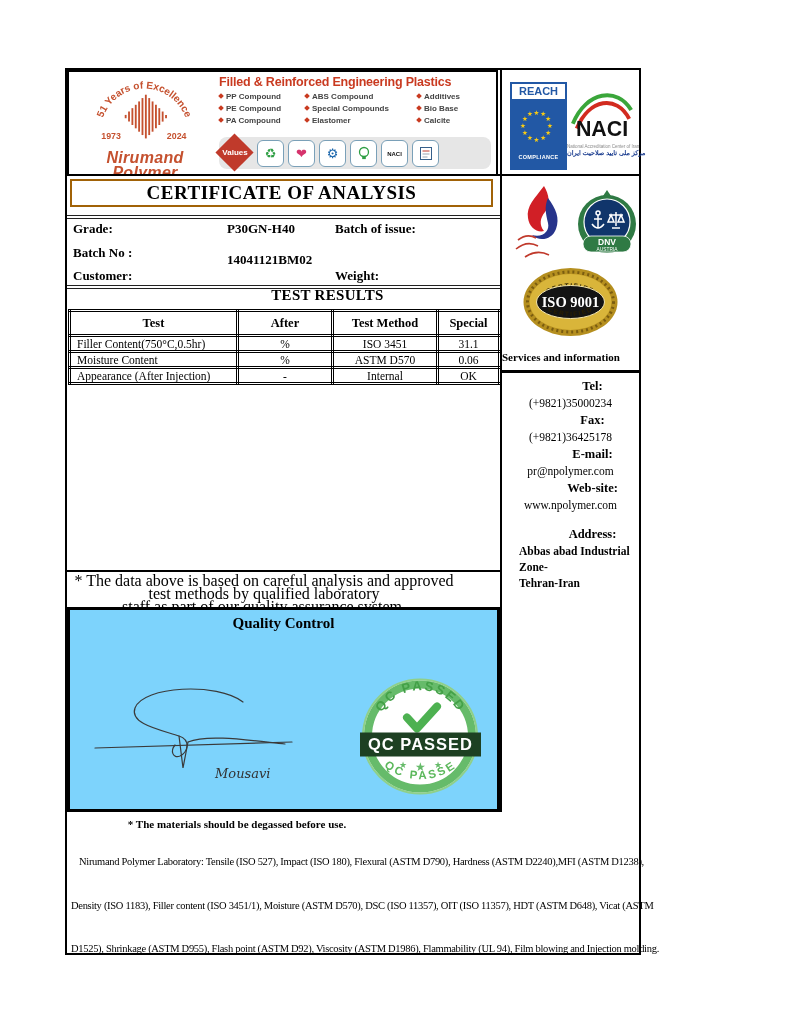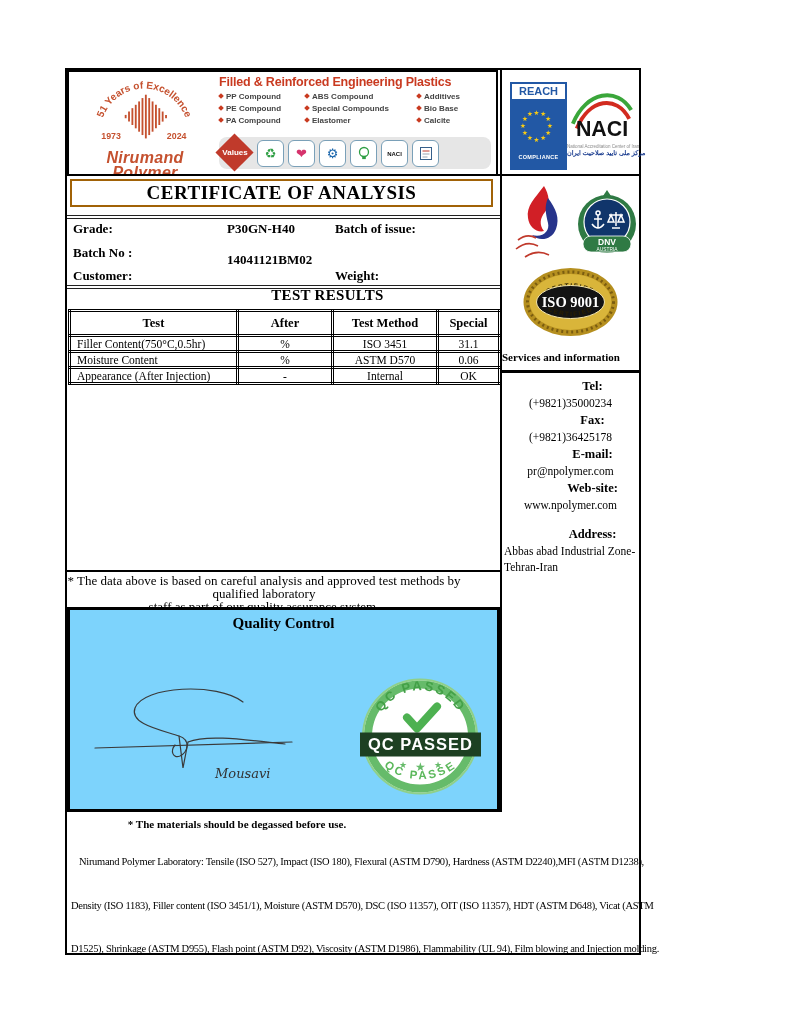--- a/index.html
+++ b/index.html
@@ -45,30 +45,30 @@
   
   .info-line{position:absolute;white-space:nowrap;font-size:13px;font-weight:bold;}
 
   .tr-title{left:0;top:217px;width:433px;text-align:center;font-weight:bold;font-size:15px;letter-spacing:.3px;padding-left:44px;}
   table.results{position:absolute;left:1px;top:239px;border-collapse:collapse;table-layout:fixed;width:430px;}
   table.results th,table.results td{border:3px double #000;padding:0 3px;overflow:hidden;white-space:nowrap;}
   table.results th{font-size:12.5px;height:22px;}
   table.results td{font-size:11.5px;height:13px;text-align:center;}
   table.results td.c0{text-align:left;padding-left:6px;}
 
-  .footnote{left:0;top:504px;width:394px;text-align:center;font-size:13px;line-height:13px;}
+  .footnote{left:0;top:504px;width:394px;text-align:center;font-size:16px;line-height:13px;}
 
   .qc-box{left:0;top:537px;width:427px;height:199px;border:3px solid #000;background:#7dd3fc;}
   .qc-title{position:absolute;left:0;top:5px;width:100%;text-align:center;font-weight:bold;font-size:15px;}
 
   
   .svc{left:435px;top:281px;width:123px;text-align:left;font-weight:bold;font-size:11px;}
   .contact{left:435px;top:308px;width:137px;text-align:center;font-size:11.5px;line-height:17px;}
   .contact .lbl{font-weight:bold;font-size:12.5px;padding-left:44px;}
-  .addr{text-align:left;padding-left:2px;line-height:16px;}
+  .addr{text-align:left;padding-left:17px;line-height:16px;font-weight:bold;}
 
   
   .degas{left:20px;top:748px;width:300px;text-align:center;font-weight:bold;font-size:11px;}
   .lab{white-space:nowrap;font-size:10.5px;letter-spacing:-0.3px;}
 </style>
 </head>
 <body>
 
 <div class="page">
   <div class="frame">

